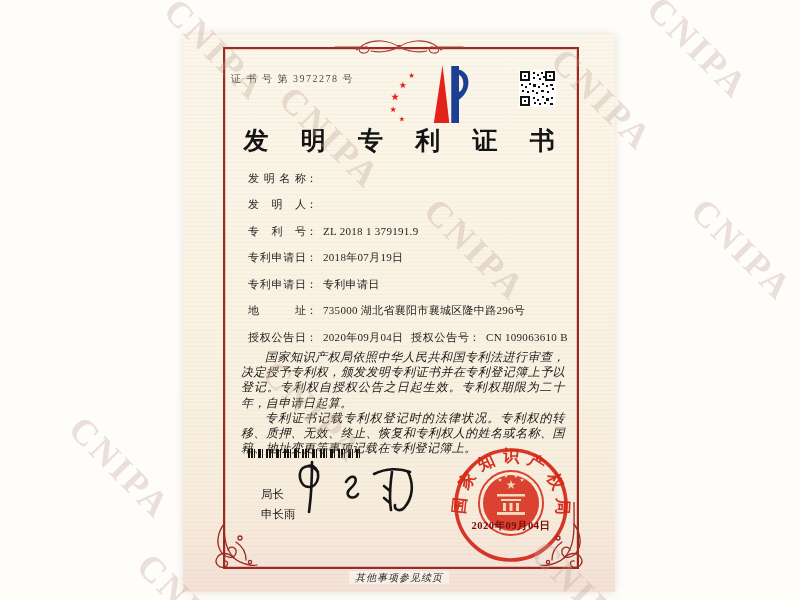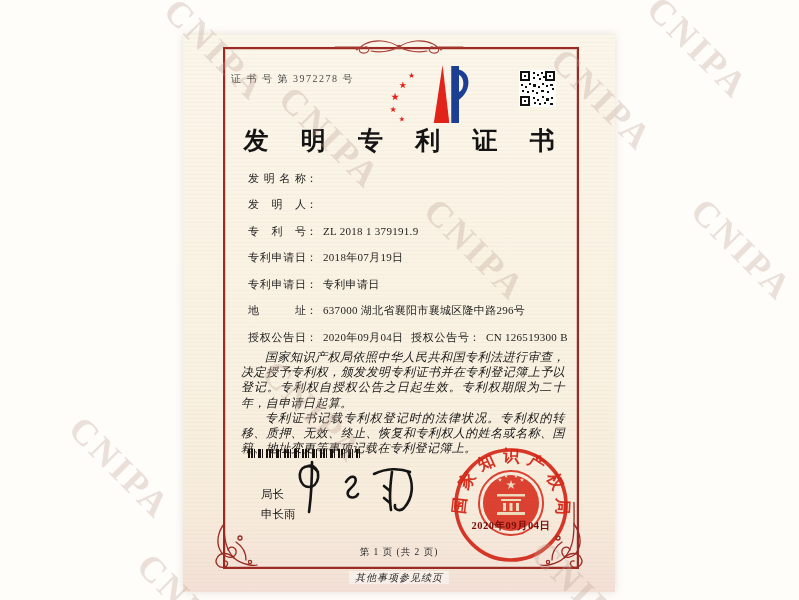--- a/index.html
+++ b/index.html
@@ -217,29 +217,29 @@
       <span class="fvalue">2018年07月19日</span>
     </div>
     <div class="frow">
       <span class="flabel">专利申请日</span>
         <span class="fcolon">：</span>
       <span class="fvalue">专利申请日</span>
     </div>
     <div class="frow">
       <span class="flabel">地址</span>
         <span class="fcolon">：</span>
-      <span class="fvalue">637000 湖北省襄阳市襄城区隆中路296号</span>
+      <span class="fvalue">735000 湖北省襄阳市襄城区隆中路296号</span>
     </div>
     <div class="frow">
       <span class="flabel">授权公告日</span>
         <span class="fcolon">：</span>
       <span class="fvalue w88">2020年09月04日</span>
       <span class="flabel">授权公告号</span>
         <span class="fcolon">：</span>
-      <span class="fvalue">CN 126519300 B</span>
+      <span class="fvalue">CN 109063610 B</span>
     </div>
   </div>
 
   <div class="paras">
     <p>国家知识产权局依照中华人民共和国专利法进行审查，决定授予专利权，颁发发明专利证书并在专利登记簿上予以登记。专利权自授权公告之日起生效。专利权期限为二十年，自申请日起算。</p>
     <p>专利证书记载专利权登记时的法律状况。专利权的转移、质押、无效、终止、恢复和专利权人的姓名或名称、国籍、地址变更等事项记载在专利登记簿上。</p>
   </div>
 
   <div class="barcode"></div>
 
@@ -279,18 +279,17 @@
         <rect x="50" y="54" width="20" height="2"></rect>
         <rect x="52" y="58" width="3" height="8"></rect>
         <rect x="58.5" y="58" width="3" height="8"></rect>
         <rect x="65" y="58" width="3" height="8"></rect>
         <rect x="46" y="67" width="28" height="3"></rect>
       </g>
     </g>
     <text x="60" y="84" text-anchor="middle" font-size="10.5" font-weight="bold" fill="#7a0f0a" letter-spacing="0.5" font-family="Liberation Serif, DejaVu Serif, serif">2020年09月04日</text>
   </svg>
 
-  <div class="page-info">第 1 页 (共 2 页)</div>
   <div class="footer-note">
     <span>其他事项参见续页</span>
   </div>
 
 </div>
 
 </body></html>

